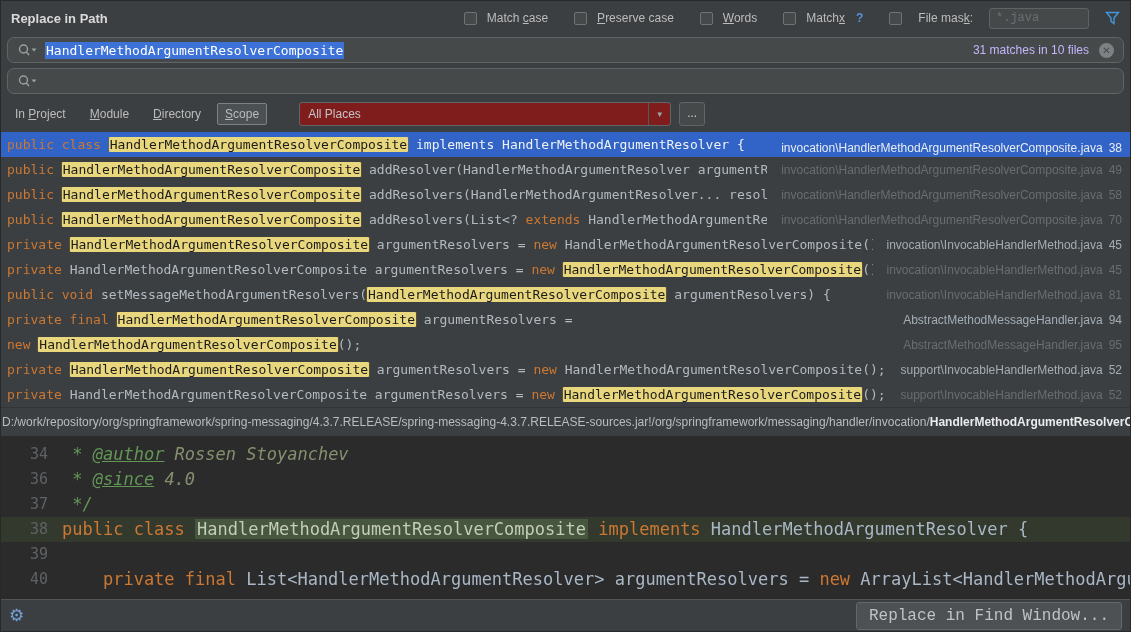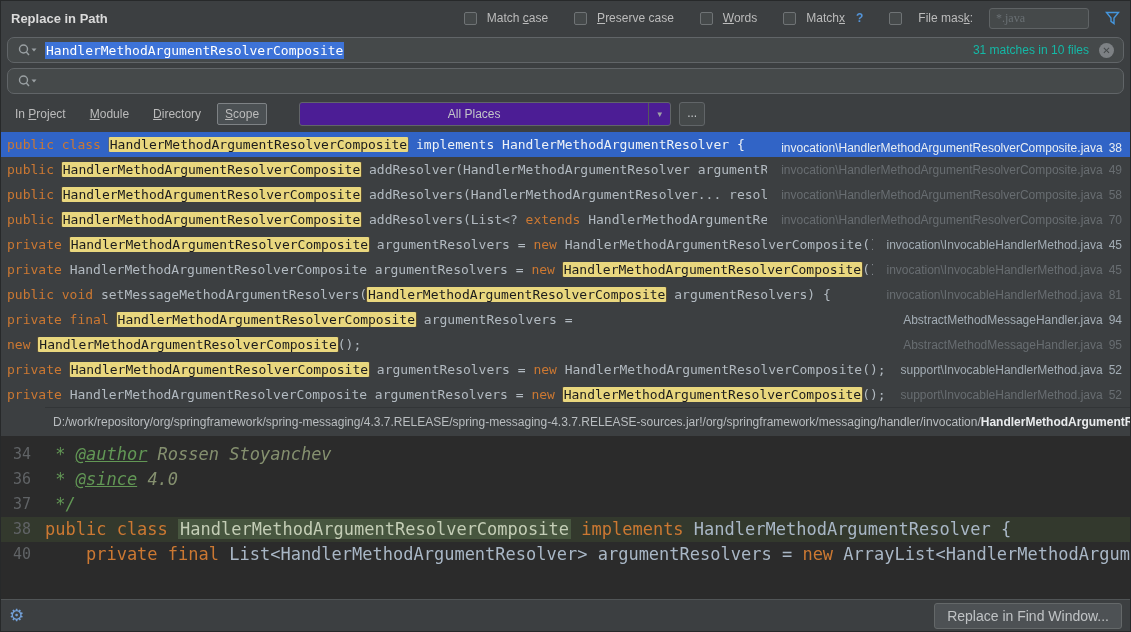--- a/index.html
+++ b/index.html
@@ -11,43 +11,43 @@
   
   .titlebar { height:34px; flex:none; display:flex; align-items:center; padding:0 10px; }
   .title { color:#dadada; font-weight:bold; font-size:13px; margin-right:auto; }
   .options { display:flex; align-items:center; gap:26px; }
   .opt { display:flex; align-items:center; gap:10px; color:#bcbcbc; font-size:12px; cursor:default; }
   .cb { width:13px; height:13px; background:#45494a; border:1px solid #6f7375; border-radius:2px; flex:none; }
   .mn { text-decoration:underline; }
   .opt-help { color:#5394d8; font-weight:bold; margin-left:1px; }
   .file-mask { display:flex; align-items:center; gap:16px; color:#bcbcbc; font-size:12px; margin-left:26px; }
   .file-mask input { width:100px; height:21px; background:#45494a; border:1px solid #5f6365; border-radius:3px;
-                     color:#6a7074; font-size:12px; padding:0 6px; font-family:Liberation Serif, serif; }
+                     color:#6a7074; font-size:12px; padding:0 6px; font-family:Liberation Mono, monospace; }
   .funnel { margin-left:16px; display:flex; align-items:center; cursor:pointer; }
 
   
   .field-row { padding:0 6px; flex:none; }
   .field { position:relative; height:26px; background:#45494a; border:1px solid #616568; border-radius:7px;
            display:flex; align-items:center; }
   .field.search { margin-top:2px; margin-bottom:5px; }
   .field.replace { margin-bottom:2px; }
   .mag { display:flex; align-items:center; margin:0 7px 0 9px; flex:none; }
   .query { font-family:"DejaVu Sans Mono", monospace; font-size:13px; color:#ffffff; }
   .query.sel { background:#3d73d8; padding:1px 1px; }
-  .match-info { position:absolute; right:34px; color:#14b8a6; font-size:12px; }
+  .match-info { position:absolute; right:34px; color:#c4b5fd; font-size:12px; }
   .clear { position:absolute; right:9px; width:15px; height:15px; border-radius:50%; background:#7d8184;
            color:#45494a; font-size:10px; line-height:15px; text-align:center; cursor:pointer; }
 
   
   .scope-row { height:36px; flex:none; display:flex; align-items:center; padding:0 6px; font-size:12px; color:#bcbcbc; }
   .scope-items { display:flex; align-items:center; gap:8px; }
   .scope-item { padding:3px 7px; border:1px solid transparent; border-radius:2px; cursor:pointer; }
   .scope-item.selected { border-color:#7e8285; background:#4b5053; }
-  .combo { width:372px; height:24px; margin-left:32px; background:#4c1d95; border:1px solid #616568;
-           border-radius:3px; display:flex; align-items:center; cursor:pointer;text-align:center; }
+  .combo { width:372px; height:24px; margin-left:32px; background:#7f1d1d; border:1px solid #616568;
+           border-radius:3px; display:flex; align-items:center; cursor:pointer; }
   .combo-text { flex:1; padding:0 8px; color:#c3c6c8; font-size:12px; }
   .combo-arrow { width:22px; align-self:stretch; display:flex; align-items:center; justify-content:center;
                  color:#9fa3a6; font-size:8px; border-left:1px solid #55595b; }
   .more-btn { width:26px; height:24px; margin-left:8px; background:#45494a; border:1px solid #616568;
               border-radius:3px; color:#c3c6c8; text-align:center; line-height:20px; cursor:pointer; }
 
   
   .results { flex:none; height:275px; overflow:hidden; background:#3c3f41; }
   .row { height:25px; display:flex; align-items:center; padding:0 8px 0 6px; white-space:nowrap; cursor:pointer; }
   .row.selected { background:#3164c6; }
@@ -57,45 +57,45 @@
   .row.selected .seg-p { color:#eef2f6; }
   .seg-m { background:#e9d77e; color:#1c1c1c; padding:0 1px; border-radius:1px;
            box-shadow:0 0 0 1px rgba(150,105,25,.35); }
   .row-loc { font-size:12px; padding-left:14px; flex:none; }
   .row-loc.dim { color:#686d71; }
   .row-loc.bright { color:#a3adb5; }
   .row.selected .row-loc { color:#e8edf2;margin-top:6px; }
   .row-line { margin-left:6px; }
 
   
-  .path-bar { height:29px; flex:none; display:flex; align-items:center; padding:0 8px; font-size:12px;
-              color:#b9bdc0; white-space:nowrap; overflow:hidden; border-top:1px solid #323537; background:#3c3f41;margin-left:44px; }
+  .path-bar { height:29px; flex:none; display:flex; align-items:center; padding:0 1px; font-size:12px;
+              color:#b9bdc0; white-space:nowrap; overflow:hidden; border-top:1px solid #323537; background:#3c3f41; }
   .path-bold { font-weight:bold; color:#e9ebed; }
 
   
   .editor { flex:1; background:#2b2b2b; overflow:hidden; padding-top:6px;
             font-family:"DejaVu Sans Mono", monospace; }
   .ed-line { height:25px; line-height:25px; display:flex; white-space:pre; }
   .ed-line.cur { background:#33392d; }
-  .ed-num { width:44px; flex:none; text-align:right; color:#606366; font-size:15px; padding-right:14px; }
+  .ed-num { width:44px; flex:none; text-align:right; color:#606366; font-size:15px; padding-right:14px;margin-left:17px; }
   .ed-code { font-size:17px; }
   .ed-cm,.ed-tag,.ed-cmi { font-style:italic; }
   .ed-cm { color:#629755; }
   .ed-tag { color:#629755; text-decoration:underline; }
   .ed-cmi { color:#85906f;text-align:right; }
   .ed-k { color:#cc7832; }
   .ed-p { color:#a9b7c6; }
   .ed-hl { background:#47563f; color:#c4cdb6; padding:0 2px; }
 
   
   .footer { height:32px; flex:none; border-top:1px solid #515557; display:flex; align-items:center;
             justify-content:space-between; padding:0 8px; background:#3c3f41; }
   .gear { color:#73a0d8; font-size:17px; cursor:pointer; }
   .replace-btn { background:#4d5154; border:1px solid #646869; border-radius:3px; color:#c0c3c5;
-                 font-size:14px; padding:4px 12px; font-family:Liberation Sans, sans-serif; cursor:pointer; }
+                 font-size:16px; padding:4px 12px; font-family:Liberation Mono, monospace; cursor:pointer; }
 </style>
 </head>
 <body>
 
 <div class="window">
 
   <div class="titlebar">
     <span class="title">Replace in Path</span>
     <div class="options">
         <label class="opt">
@@ -237,20 +237,24 @@
   </div>
         <div class="ed-line">
     <span class="ed-num">37</span>
     <span class="ed-code"><span class="ed-cm"> */</span></span>
   </div>
         <div class="ed-line cur">
     <span class="ed-num">38</span>
     <span class="ed-code"><span class="ed-k">public class </span><span class="ed-hl">HandlerMethodArgumentResolverComposite</span><span class="ed-p"> </span><span class="ed-k">implements</span><span class="ed-p"> HandlerMethodArgumentResolver {</span></span>
   </div>
         <div class="ed-line">
+    <span class="ed-num">39</span>
+    <span class="ed-code"></span>
+  </div>
+        <div class="ed-line">
     <span class="ed-num">40</span>
     <span class="ed-code"><span class="ed-k">    private final </span><span class="ed-p">List&lt;HandlerMethodArgumentResolver&gt; argumentResolvers = </span><span class="ed-k">new </span><span class="ed-p">ArrayList&lt;HandlerMethodArgumentResolver&gt;();</span></span>
   </div>
       </div>
   </div>
 
   <div class="footer">
     <span class="gear">⚙</span>
     <button class="replace-btn">Replace in Find Window...</button>
   </div>

